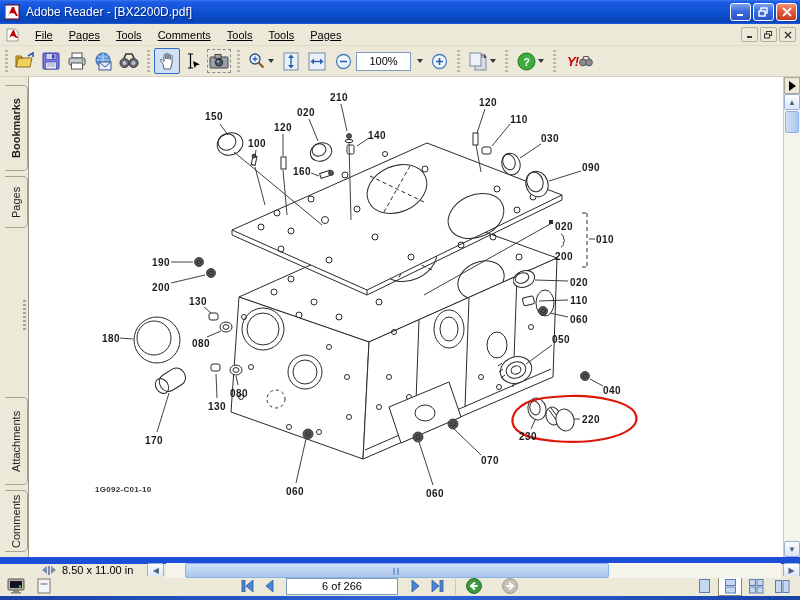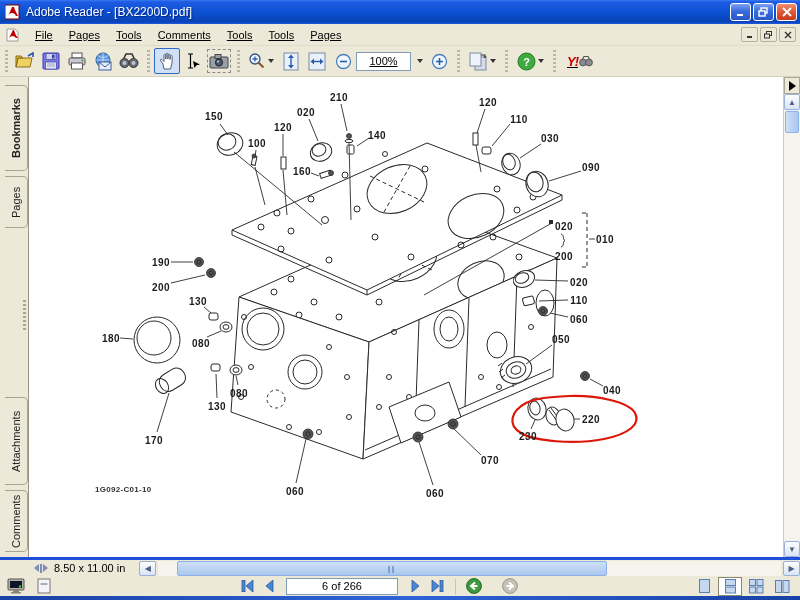--- a/index.html
+++ b/index.html
@@ -19,21 +19,21 @@
 
   
   .menubar { height:22px; background:#ece9d8; display:flex; align-items:center; padding-left:3px; border-bottom:1px solid #e0dcc8; flex:0 0 auto;text-decoration:underline; }
   .menubar .pdf-icon { width:16px; height:16px; margin:0 6px 0 2px; }
   .menu-item { font-size:11px; color:#000; padding:3px 8px; cursor:default; }
   .mdi-btns { margin-left:auto; display:flex; padding-right:4px; }
   .mdi-btn { width:17px; height:15px; margin-left:2px; border:1px solid #b5b19c; border-radius:2px; background:#ece9d8;
     display:flex; align-items:center; justify-content:center; }
 
   
-  .toolbar { height:31px; background:#ece9d8; display:flex; align-items:center; flex:0 0 auto; border-bottom:1px solid #d6d2bd;text-decoration:underline; }
+  .toolbar { height:31px; background:#ece9d8; display:flex; align-items:center; flex:0 0 auto; border-bottom:1px solid #d6d2bd; }
   .grip { width:5px; height:22px; margin:0 3px 0 4px;
     background-image:repeating-linear-gradient(180deg,#b9b5a0 0 2px, transparent 2px 4px);
     background-size:3px 100%; background-repeat:no-repeat; background-position:center; }
   .tb-btn { width:26px; height:26px; display:flex; align-items:center; justify-content:center; border:1px solid transparent; border-radius:2px; position:relative; }
   .tb-btn.sel { background:#cfe0f7; border:1px solid #316ac5; }
   .tb-btn.dashed { outline:1px dashed #8a8a8a; outline-offset:-2px; }
   .caret { width:0; height:0; border-left:3px solid transparent; border-right:3px solid transparent; border-top:4px solid #333; margin-left:2px; }
   .combo { width:55px; height:19px; background:#fff; border:1px solid #7f9db9; font-size:11px;
     display:flex; align-items:center; justify-content:center; color:#000; }
   .combo-caret { width:15px; height:19px; display:flex; align-items:center; justify-content:center; }
@@ -59,21 +59,21 @@
 
   
   .vscroll { width:17px; background:#f4f3ec; border-left:1px solid #d0ccb8; display:flex; flex-direction:column; flex:0 0 auto; }
   .pane-btn { height:17px; background:#ece9d8; border:1px solid #aca899; display:flex; align-items:center; justify-content:center; }
   .sb-btn { height:16px; background:linear-gradient(180deg,#fdfefe,#d8e4f6); border:1px solid #9ab0d8; border-radius:2px;
     display:flex; align-items:center; justify-content:center; color:#4d6185; font-size:8px; }
   .v-thumb { height:22px; margin:1px; background:linear-gradient(90deg,#cfe0f8,#aac6ee); border:1px solid #8cb0e8; border-radius:2px; }
   .v-track { flex:1; }
 
   
-  .statusbar { height:19px; background:#ece9d8; border-top:3px solid #1d4ed8; display:flex; align-items:center; flex:0 0 auto; padding-left:10px; }
+  .statusbar { height:19px; background:#ece9d8; border-top:7px solid #1d4ed8; display:flex; align-items:center; flex:0 0 auto; padding-left:18px; }
   .split-glyph { display:flex; align-items:center; margin:0 6px 0 24px; }
   .tri-l { width:0; height:0; border-top:4px solid transparent; border-bottom:4px solid transparent; border-right:5px solid #7b8cb8; }
   .tri-r { width:0; height:0; border-top:4px solid transparent; border-bottom:4px solid transparent; border-left:5px solid #7b8cb8; }
   .split-bar { width:2px; height:9px; background:#7b8cb8; margin:0 1px; }
   .page-size { font-size:11px; color:#000; margin-right:14px; white-space:nowrap; }
   .h-btn { width:17px; height:15px; background:linear-gradient(180deg,#fdfefe,#d8e4f6); border:1px solid #9ab0d8; border-radius:2px;
     display:flex; align-items:center; justify-content:center; color:#4d6185; font-size:8px; flex:0 0 auto; }
   .h-track { flex:1; height:15px; background:#f4f3ec; margin:0 2px; position:relative; }
   .h-thumb { position:absolute; left:3%; width:69%; top:0; height:15px;
     background:linear-gradient(180deg,#cfe0f8,#aac6ee); border:1px solid #8cb0e8; border-radius:2px; }

